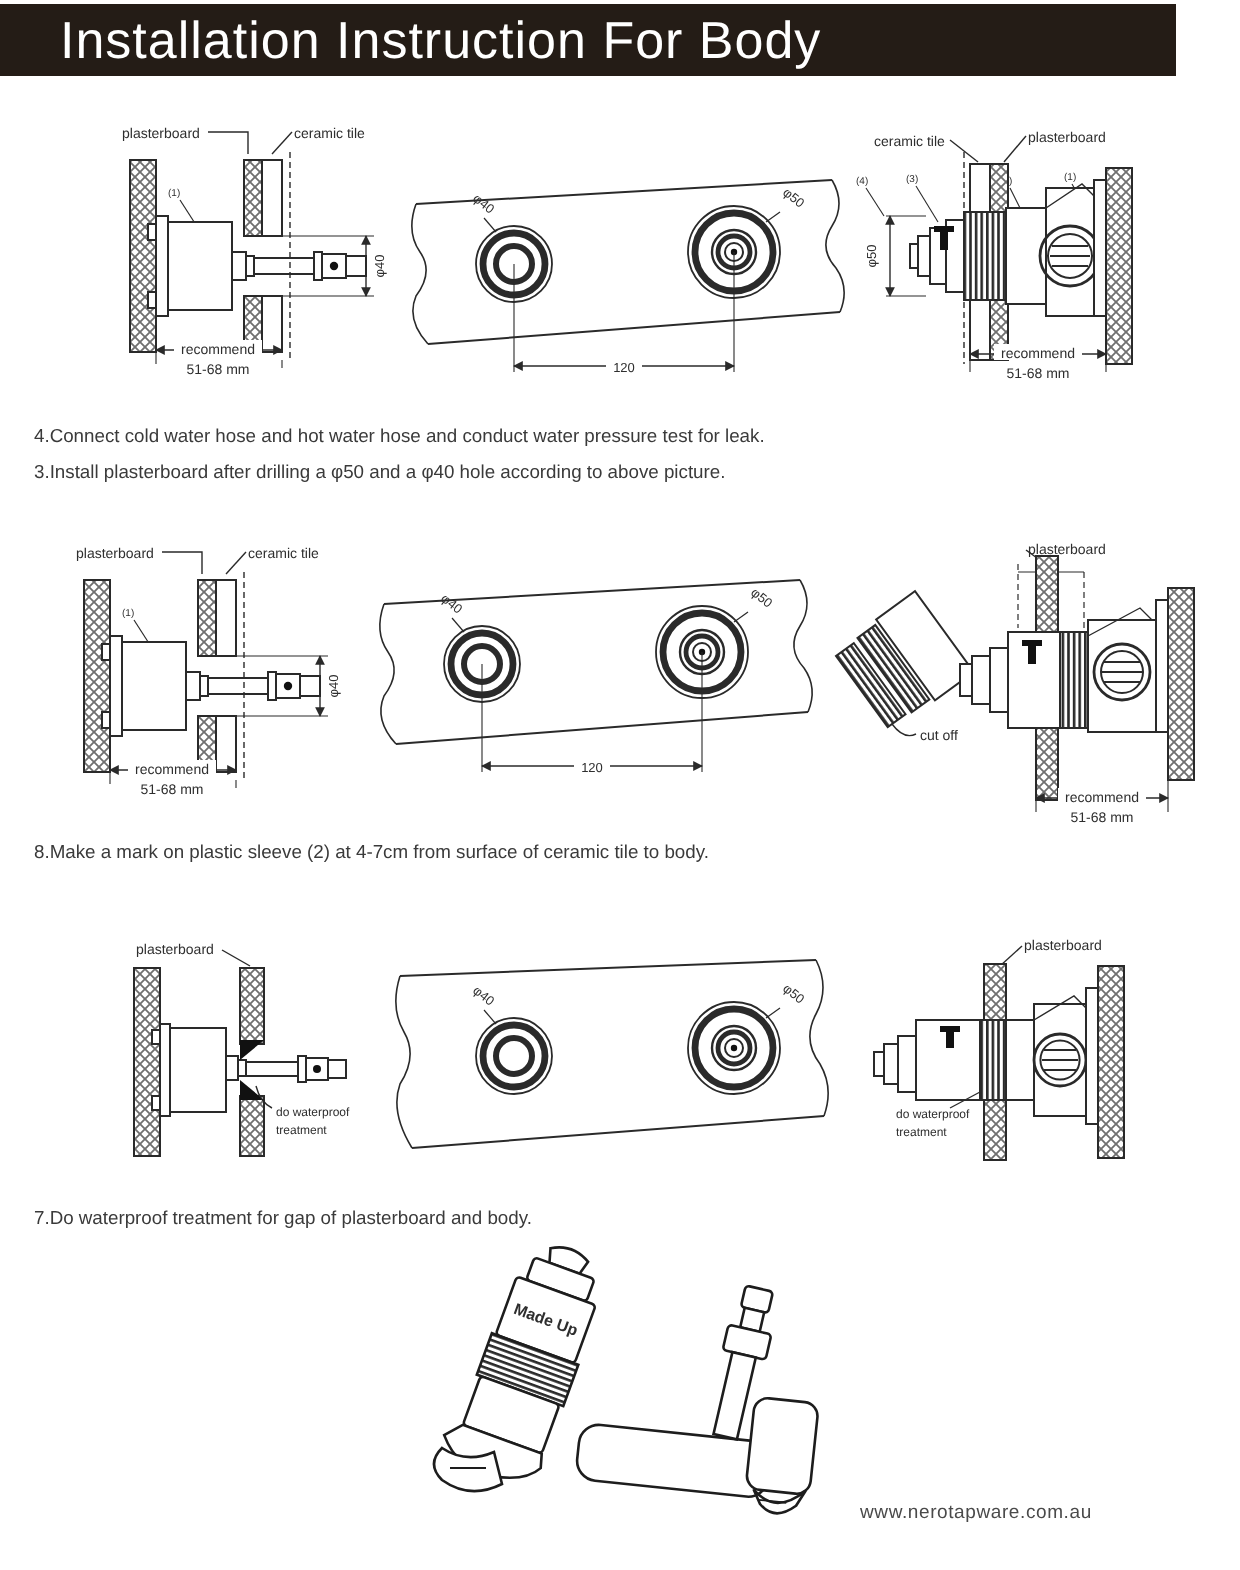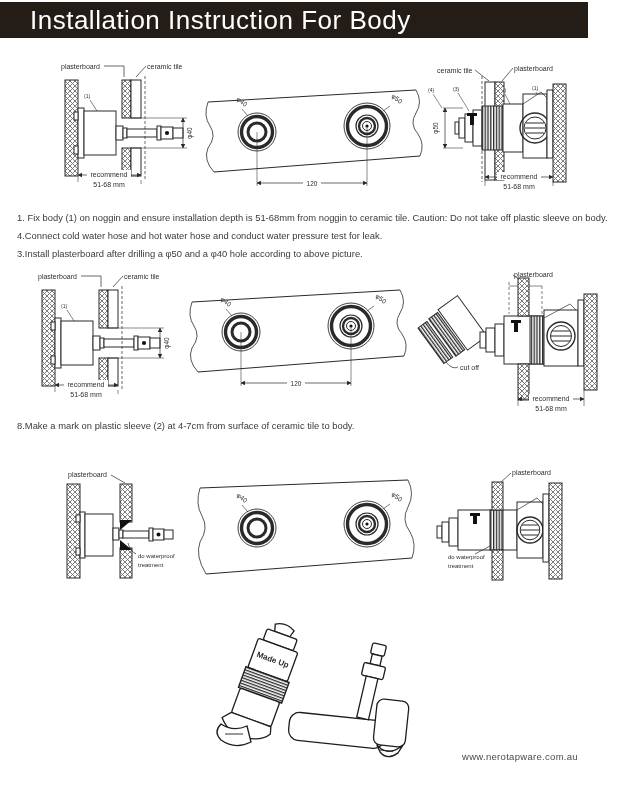--- a/index.html
+++ b/index.html
@@ -8,21 +8,21 @@
   .titlebar{position:absolute;left:0;top:2px;width:588px;height:36px;background:#241c16;
             display:flex;align-items:center;}
   .titlebar span{color:#ffffff;font-size:26px;letter-spacing:.5px;padding-left:30px;white-space:nowrap;}
   .steps{position:absolute;left:17px;width:600px;font-size:9.4px;line-height:18.2px;color:#3a3a3a;}
   .step{white-space:nowrap;}
   .dwg{position:absolute;}
   .dwg text{font-family:"Liberation Sans","DejaVu Sans",sans-serif;fill:#2e2e2e;}
   .lbl{font-size:7px;}
   .sm{font-size:5px;}
   .dim{font-size:6.5px;}
-  .website{position:absolute;left:430px;top:751px;width:180px;text-align:center;
+  .website{position:absolute;left:430px;top:751px;width:180px;text-align:left;
            font-size:9.5px;color:#4a4a4a;letter-spacing:.3px;}
   svg{overflow:visible;}
 </style>
 </head>
 <body>
 
 <div class="page">
 
   <svg width="0" height="0" style="position:absolute" aria-hidden="true">
     <defs>
@@ -173,21 +173,20 @@
 
       <path d="M62 124 V 130 M130 126 V 130" stroke-width="0.55"></path>
       <line x1="62" y1="121" x2="130" y2="121" stroke-width="0.7" marker-start="url(#ar)" marker-end="url(#ar)"></line>
       <rect x="74" y="116" width="44" height="8" fill="#fff" stroke="none"></rect>
       <text class="lbl" x="96" y="123" text-anchor="middle" stroke="none" fill="#2e2e2e">recommend</text>
       <text class="lbl" x="96" y="133" text-anchor="middle" stroke="none" fill="#2e2e2e">51-68 mm</text>
     </g>
   </svg>
 
   <div class="steps" style="top:209px">
-    <div class="step">1. Fix body (1) on noggin and ensure installation depth is 51-68mm from noggin to ceramic tile. Caution: Do not take off plastic sleeve on body.</div>
     <div class="step">4.Connect cold water hose and hot water hose and conduct water pressure test for leak.</div>
     <div class="step">3.Install  plasterboard  after drilling a φ50 and a φ40 hole according to above picture.</div>
   </div>
 
   <svg class="dwg" style="left:12px;top:266px" width="185" height="148" viewBox="0 0 185 148">
     <g stroke="#2a2a2a" stroke-width="1" fill="none">
       <text class="lbl" x="26" y="13" stroke="none" fill="#2e2e2e">plasterboard</text>
       <path d="M69 10 H 89 V 21" stroke-width="0.7"></path>
       <text class="lbl" x="112" y="13" stroke="none" fill="#2e2e2e">ceramic tile</text>
       <path d="M111 10 L 101 21" stroke-width="0.7"></path>
@@ -382,20 +381,23 @@
       <circle cx="107" cy="68" r="9.8" stroke-width="1"></circle>
       <path d="M99 63 H 115 M98 68 H 116 M99 73 H 115" stroke-width="1"></path>
       <rect x="120" y="32" width="6" height="68" fill="#fff"></rect>
       <rect x="126" y="21" width="13" height="96" fill="url(#xh)"></rect>
       <path d="M52 92 L 67 84" stroke-width="0.7"></path>
       <text style="font-size:6px" x="25" y="97" stroke="none" fill="#2e2e2e">do waterproof</text>
       <text style="font-size:6px" x="25" y="106" stroke="none" fill="#2e2e2e">treatment</text>
     </g>
   </svg>
 
+  <div class="steps" style="top:600px">
+    <div class="step">7.Do waterproof treatment for gap of plasterboard and body.</div>
+  </div>
 
   <svg class="dwg" style="left:203px;top:614px" width="218" height="150" viewBox="0 0 218 150">
     <g stroke="#1d1d1d" stroke-width="1.3" fill="none">
 
       <g transform="translate(92,112) rotate(6)">
         <rect x="-6" y="-14" width="96" height="28" rx="10" fill="#fff"></rect>
       </g>
 
       <g transform="translate(188,110) rotate(6)">
         <rect x="-16" y="-24" width="32" height="46" rx="7" fill="#fff"></rect>

